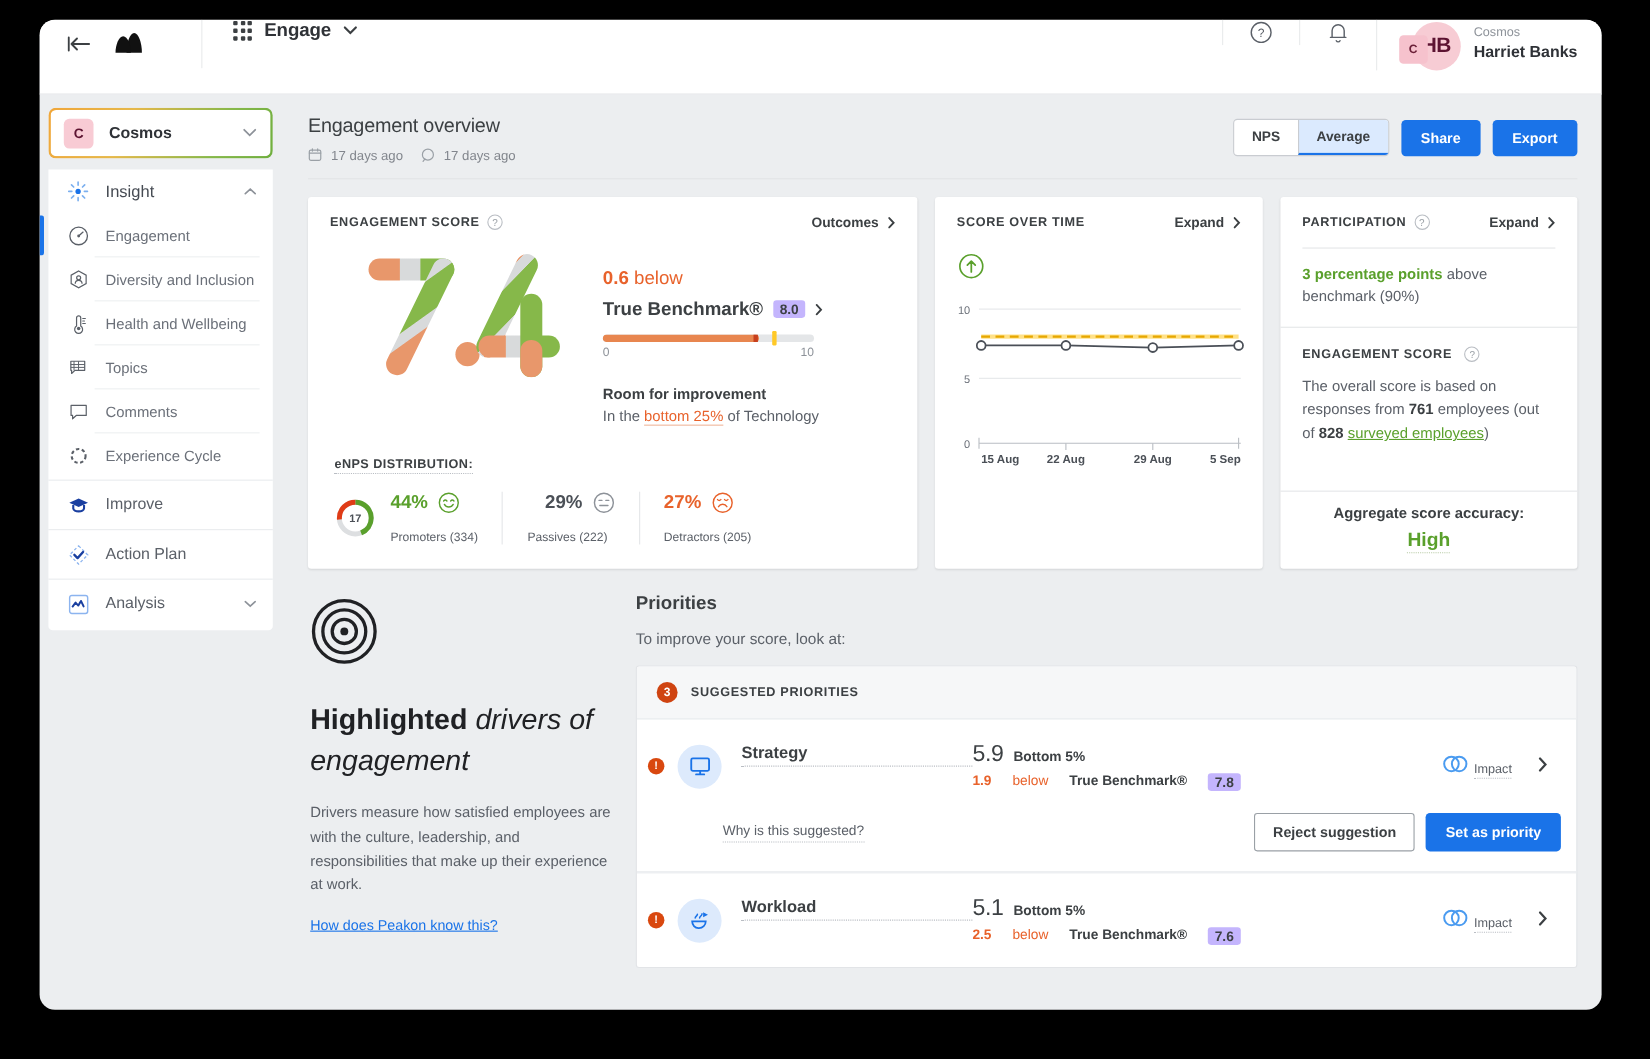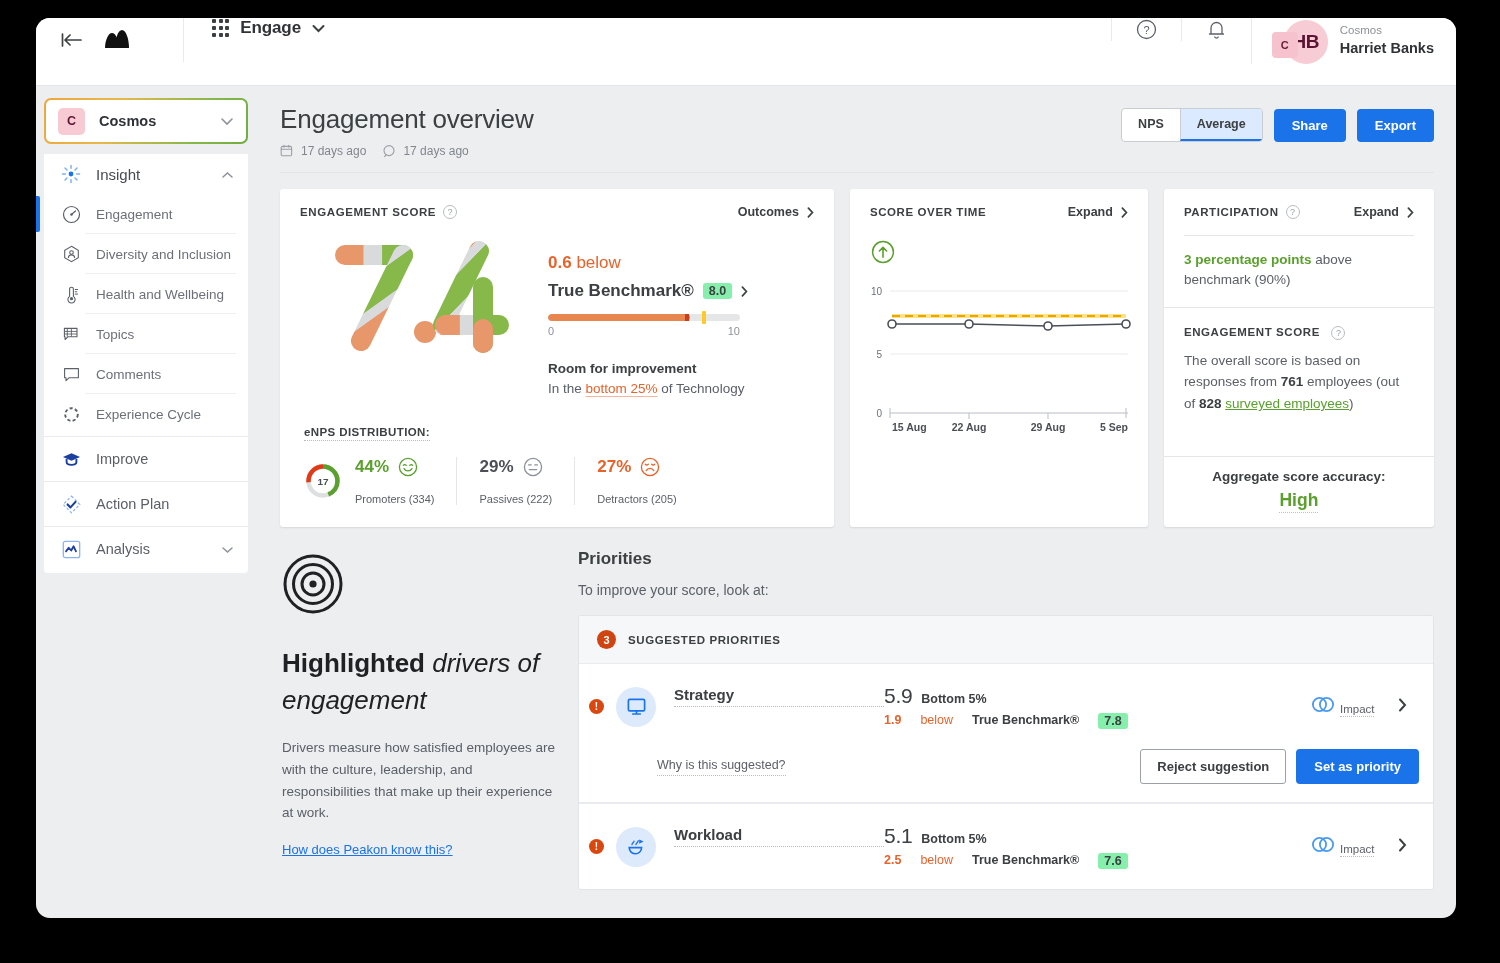--- a/index.html
+++ b/index.html
@@ -77,21 +77,21 @@
   .nav-item .lbl { font-size:13.5px; color:#6b7079; }
   .nav-item .sep { position:absolute; left:42px; right:12px; bottom:0; height:1px; background:#edeff1;}
   .nav-item.active::before { content:""; position:absolute; left:-8px; top:2px; bottom:2px; width:4px; background:#1a73e8; border-radius:0 2px 2px 0;}
   .nav-div { height:1px; background:#e9ebee; margin:2px 0; }
   .ico { width:22px; height:22px; flex:none; display:flex; align-items:center; justify-content:center;}
 
   
   .main { flex:1; padding:18px 22px 0 22px; overflow:hidden; }
   .page-head { display:flex; align-items:flex-start; padding:0 0 14px 0; border-bottom:1px solid #e2e4e7;}
   .ph-left { flex:1; }
-  .page-title { font-size:26px; color:#3c4043; font-weight:400; letter-spacing:-.2px;}
+  .page-title { font-size:18px; color:#3c4043; font-weight:400; letter-spacing:-.2px;}
   .ph-meta { display:flex; align-items:center; gap:16px; margin-top:9px; }
   .ph-meta span { font-size:12px; color:#82868d; }
   .ph-meta .mi { display:flex; align-items:center; gap:7px;}
   .ph-right { display:flex; align-items:center; gap:11px; padding-top:4px;justify-content:flex-end; }
   .seg { display:flex; border:1px solid #c9ccd1; border-radius:4px; overflow:hidden; background:#fff;}
   .seg div { padding:8px 16px; font-size:12.5px; font-weight:700; color:#3c4043; cursor:pointer; }
   .seg div.on { background:#dbeafe; border-left:1px solid #c9ccd1; border-bottom:2px solid #1a73e8; }
   .btn-pri { background:#1a73e8; color:#fff; border:none; border-radius:4px; padding:9px 18px;
     font-size:13px; font-weight:700; cursor:pointer; font-family:inherit;}
 
@@ -104,41 +104,41 @@
     font-size:9px;display:inline-flex;align-items:center;justify-content:center;margin-left:7px; cursor:pointer;}
   .hd-link { margin-left:auto; font-size:12.5px; font-weight:700; color:#3c4043; cursor:pointer; display:flex; align-items:center; gap:8px;}
 
   .c1 { width:570px; }
   .c1-body { display:flex; padding:8px 20px 0 20px; }
   .score-big { width:248px; padding-top:6px; display:flex; align-items:flex-start; justify-content:center;}
   .bench { flex:1; padding-top:26px; }
   .b-below { font-size:17px; color:#4b5057; }
   .b-below b { color:#e8622b; font-weight:700;}
   .b-name { font-size:17px; font-weight:700; color:#3c4043; margin-top:8px; display:flex; align-items:center; gap:9px;}
-  .pill { background:#86efac; color:#3c4043; font-size:12.5px; font-weight:700; padding:1px 6px; border-radius:3px;}
+  .pill { background:#c4b5fd; color:#3c4043; font-size:12.5px; font-weight:700; padding:1px 6px; border-radius:3px;}
   .bar-wrap { margin-top:13px; width:192px; position:relative;}
   .bar { height:7px; background:#e4e6e8; border-radius:4px; position:relative; overflow:hidden;}
   .bar .fill { position:absolute; left:0; top:0; bottom:0; background:#e8864f; border-radius:4px;}
   .bar .tick-red { position:absolute; top:0; bottom:0; width:4px; background:#c73f1d;}
   .mk { position:absolute; top:-3px; width:4px; height:13px; background:#ffc928; border-radius:1px;}
   .bar-lbl { display:flex; justify-content:space-between; font-size:11px; color:#8d9299; margin-top:4px;}
   .room { margin-top:24px; font-size:13.5px; font-weight:700; color:#3c4043;}
   .room2 { margin-top:5px; font-size:13.5px; color:#5b6068;}
   .room2 u { color:#e8622b; text-decoration-color:#f0b79c; text-underline-offset:3px;}
   .enps { padding:26px 20px 22px 24px; }
   .enps-t { font-size:11.5px; font-weight:700; letter-spacing:.4px; color:#3c4043;
     border-bottom:1px dotted #b9bdc3; display:inline-block; padding-bottom:2px;}
   .enps-row { display:flex; align-items:center; margin-top:16px;}
   .donut { width:38px;height:38px;flex:none; margin-right:13px;}
   .seg-grp { display:flex; align-items:flex-start; }
   .seg-col { padding:0 20px 0 0; }
   .seg-col.bd { border-left:1px solid #e4e6e8; padding-left:22px; margin-left:2px;}
   .pct { font-size:17px; font-weight:700; display:flex; align-items:center; gap:9px;}
   .sub { font-size:11px; color:#5b6068; margin-top:16px;}
-  .g { color:#5aa02c;} .n { color:#4b5057;} .r { color:#e8622b;}
+  .g { color:#5aa02c;} .n { color:#4b5057;margin-left:16px;} .r { color:#e8622b;}
 
   .c2 { width:300px; }
   .c2-kpi { display:flex; gap:14px; padding:18px 20px 0 20px; align-items:flex-start;}
   .c2-txt { font-size:16.5px; color:#4b5057; line-height:1.45;}
   .c2-txt b { color:#5aa02c; font-weight:700;}
   .chart { padding:12px 12px 0 10px;}
 
   .c3 { width:278px; display:flex; flex-direction:column;}
   .c3-kpi { display:flex; gap:14px; padding:14px 20px 0 20px; align-items:flex-start;}
   .c3-txt { font-size:16.5px; color:#4b5057; line-height:1.42;}

